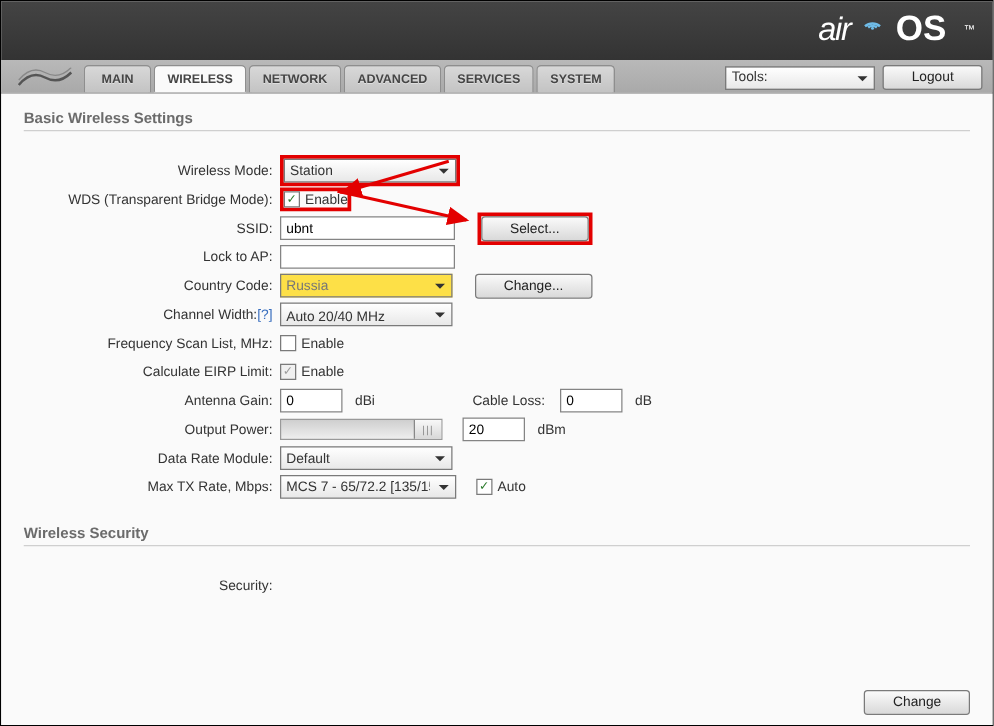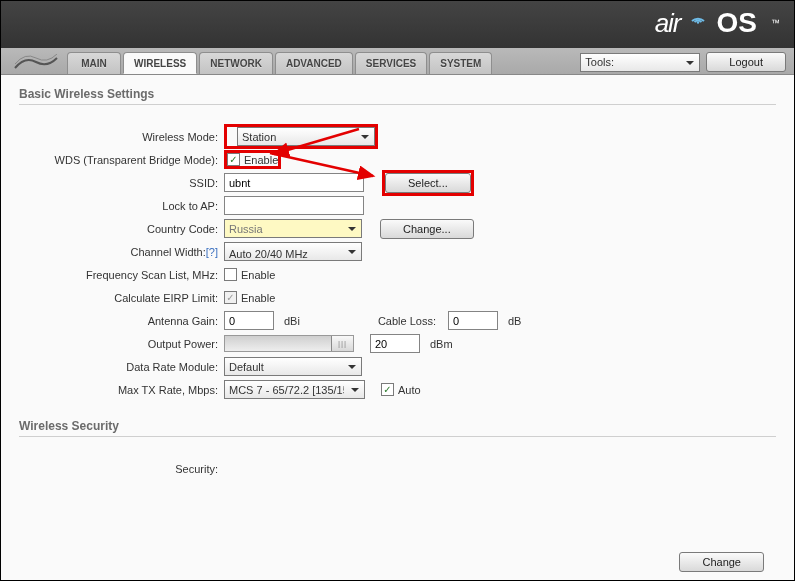--- a/index.html
+++ b/index.html
@@ -169,21 +169,21 @@
   .hl { border: 3px solid #e30000; padding: 0; display:inline-block; }
   .hl .select, .hl .input, .hl .button { margin: 0; }
   .red-arrow {
     position: absolute;
     pointer-events: none;
     z-index: 10;
   }
   .footer {
     position: absolute;
     bottom: 8px;
-    right: 30px;
+    right: 18px;
   }
   .small-input { width: 50px; }
   .slider {
     flex: none;
     width: 130px;
     height: 17px;
     background: linear-gradient(#cfcfcf,#eee);
     border: 1px solid #999;
     position: relative;
     display:inline-block;
@@ -262,21 +262,21 @@
     </div>
   </div>
 
   <div class="content">
     <div class="section-title">Basic Wireless Settings</div>
 
     <div class="row">
       <div class="col-label">Wireless Mode:</div>
       <div class="col-field">
         <span class="hl">
-          <div class="select" style="min-width:138px;margin-left:10px;">
+          <div class="select" style="min-width:138px;">
             <span>Station</span>
           </div>
         </span>
       </div>
     </div>
 
     <div class="row">
       <div class="col-label">WDS (Transparent Bridge Mode):</div>
       <div class="col-field">
         <span class="hl">
@@ -304,21 +304,21 @@
     <div class="row">
       <div class="col-label">Lock to AP:</div>
       <div class="col-field">
         <input class="input" value="" style="">
       </div>
     </div>
 
     <div class="row">
       <div class="col-label">Country Code:</div>
       <div class="col-field">
-        <div class="select" style="min-width:138px; background:#fef9c3; color:#777;">
+        <div class="select" style="min-width:138px; background:#fde047; color:#777;">
           <span>Russia</span>
         </div>
         <span style="width:10px;"></span>
         <div class="button">
           <span>Change...</span>
         </div>
       </div>
     </div>
 
 

